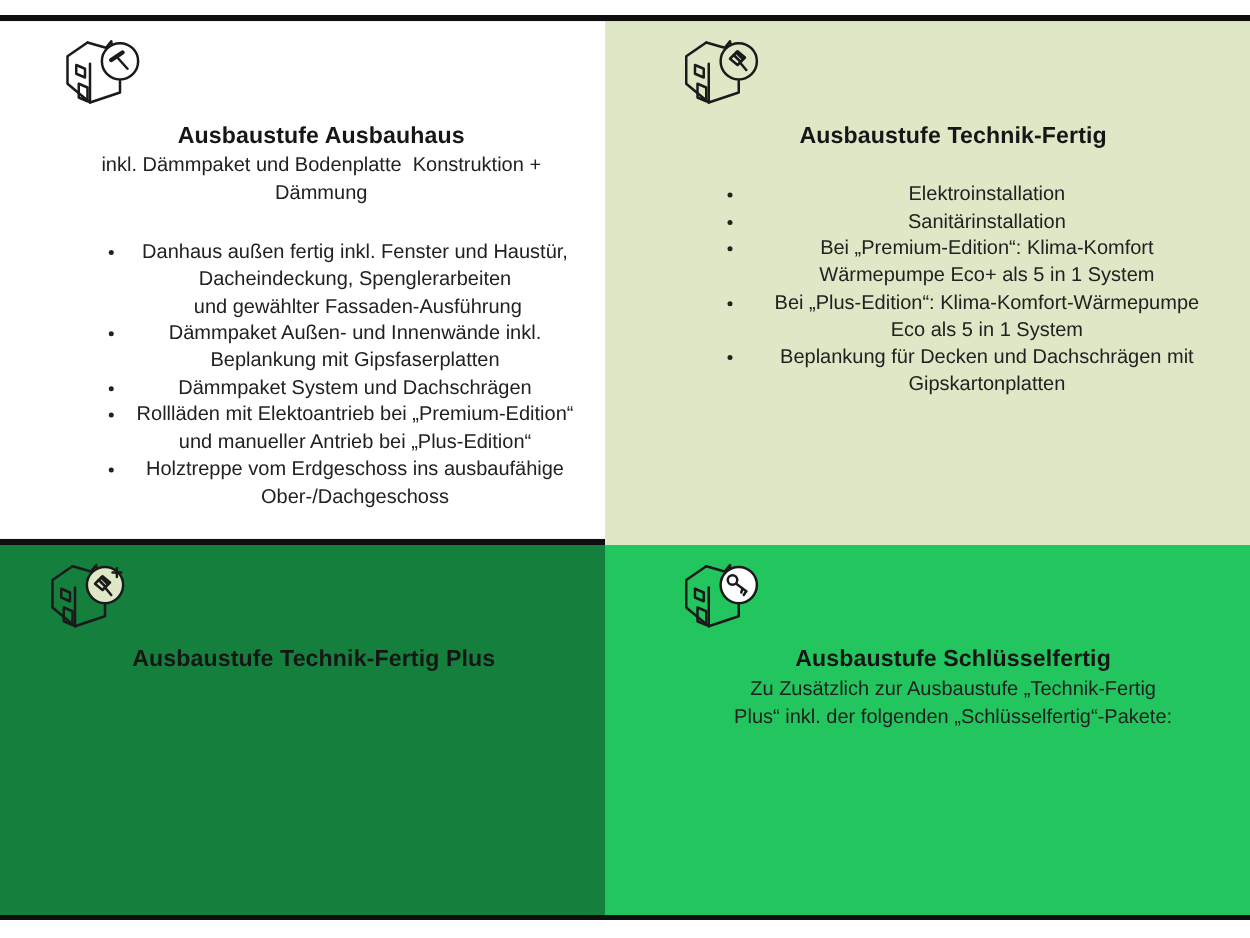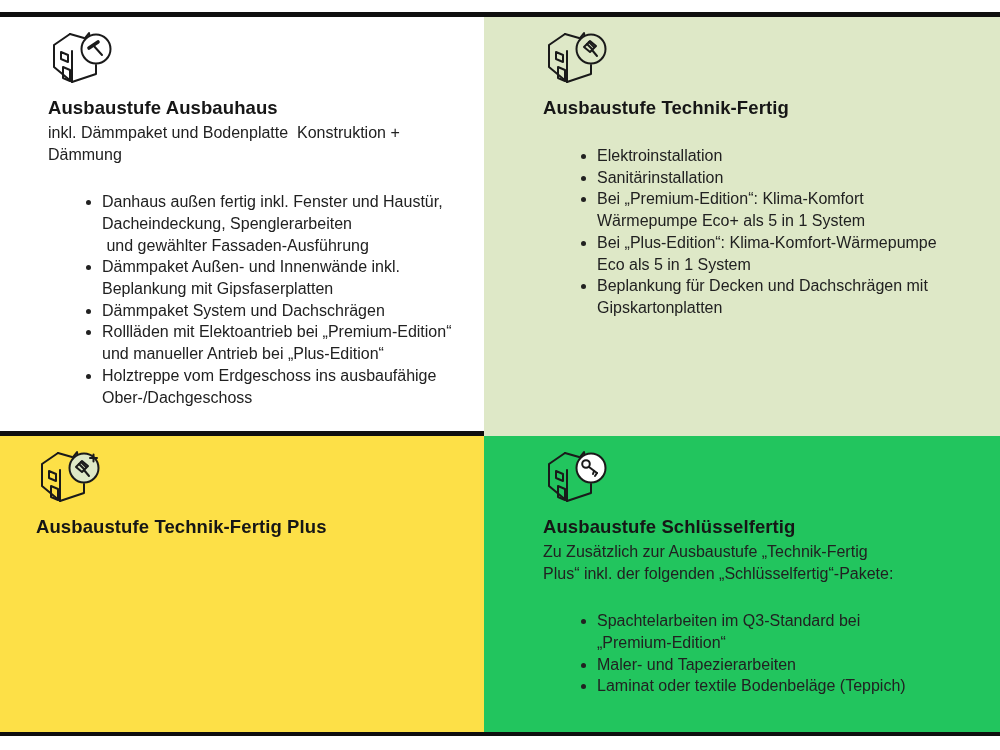--- a/index.html
+++ b/index.html
@@ -4,31 +4,31 @@
 <style>
   * { margin:0; padding:0; box-sizing:border-box; }
   html, body { background:#ffffff; }
   body {
     width:1000px; height:750px;
     font-family:"Liberation Sans", sans-serif;
     color:#1d1d1d;
     position:relative;
     overflow:hidden;
   }
-  .canvas { position:absolute; left:0; top:0; width:1000px; height:750px; background:#ffffff; }
+  .canvas { position:absolute; left:0; top:0; width:1000px; height:750px; background:#ffffff;text-align:center; }
 
   .rule { position:absolute; left:0; width:1000px; background:#0f0f0f; }
   .rule-top { top:12px; height:5px; }
   .rule-mid { top:431px; height:5px; }
   .rule-bottom { top:732px; height:4px; }
 
   .quad { position:absolute; padding:13px 18px 0 48px; }
   .quad-tl { left:0;   top:17px;  width:484px; height:414px; background:#ffffff; --bg:#ffffff; }
   .quad-tr { left:484px; top:17px;  width:516px; height:422px; background:#dee8c7; --bg:#dee8c7; padding-left:59px; }
-  .quad-bl { left:0;   top:436px; width:484px; height:296px; background:#fde047;padding-left:36px; --bg:#dee8c7; }
+  .quad-bl { left:0;   top:436px; width:484px; height:296px; background:#15803d;padding-left:36px; --bg:#dee8c7; }
   .quad-br { left:484px; top:436px; width:516px; height:296px; background:#22c55e; --bg:#ffffff; padding-left:59px; }
 
   .icon { width:66px; height:58px; margin-bottom:9px; }
   .icon svg { display:block; width:66px; height:58px; }
   .icon path, .icon circle { fill:none; stroke:#1a1a1a; stroke-width:2; stroke-linejoin:round; stroke-linecap:round; }
   .icon circle.badge { fill:var(--bg); }
   .icon .thick { stroke-width:3.6; }
 
   h2.card-title {
     font-size:18.5px; font-weight:bold; color:#161616;
@@ -143,21 +143,15 @@
         <circle class="badge" cx="48" cy="19" r="14.5"></circle>
         <circle cx="43" cy="15" r="3.8"></circle>
         <path d="M46 18 L54 24"></path>
         <path d="M54 24 L52 27"></path>
         <path d="M51 22 L50 25"></path>
       </svg>
     </div>
     <h2 class="card-title">Ausbaustufe Schlüsselfertig</h2>
     <p class="card-subtitle">Zu Zusätzlich zur Ausbaustufe „Technik-Fertig
 Plus“ inkl. der folgenden „Schlüsselfertig“-Pakete:</p>
-    <ul class="bullets">
-      <li>Spachtelarbeiten im Q3-Standard bei
-„Premium-Edition“</li>
-      <li>Maler- und Tapezierarbeiten</li>
-      <li>Laminat oder textile Bodenbeläge (Teppich)</li>
-    </ul>
   </section>
 
 </div>
 
 </body></html>

